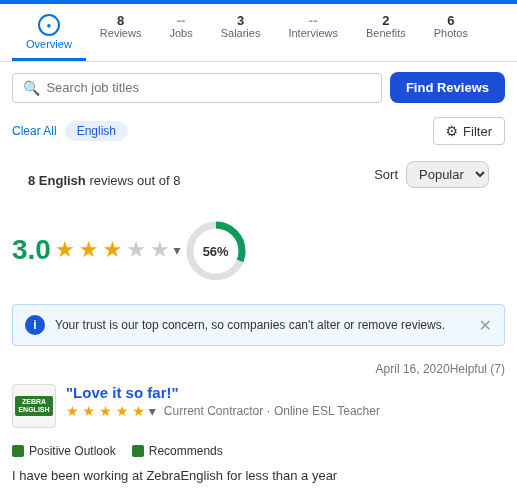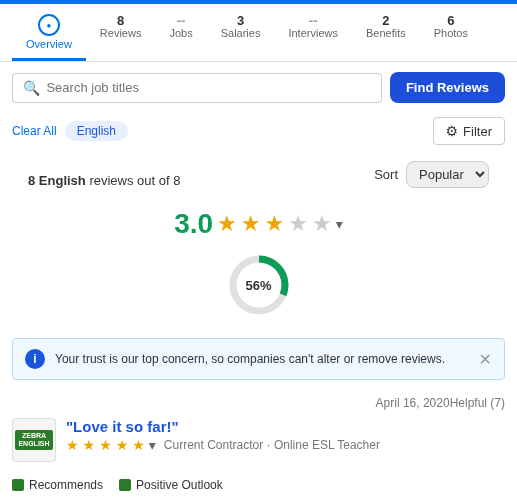--- a/index.html
+++ b/index.html
@@ -35,21 +35,21 @@
     .filter-btn { margin-left: auto; display: flex; align-items: center; gap: 5px; border: 1px solid #ccc; border-radius: 4px; padding: 5px 12px; cursor: pointer; font-size: 13px; color: #333; background: #fff; }
 
     
     .results-row { display: flex; align-items: flex-end; padding: 8px 28px; }
     .results-text { font-size: 13px; color: #333; }
     .results-text strong { font-weight: 700; }
     .sort-section { margin-left: auto; display: flex; align-items: center; gap: 8px; font-size: 13px; color: #333; }
     .sort-select { border: 1px solid #ccc; border-radius: 8px; padding: 4px 8px; font-size: 13px; color: #333; cursor: pointer; }
 
     
-    .rating-section { display: flex; flex-direction: column; align-items: center; padding: 10px 12px 4px; }
+    .rating-section { display: flex; flex-direction: row; align-items: center; padding: 10px 12px 4px; }
     .rating-number { font-size: 28px; font-weight: 700; color: #0d9b58; }
     .stars-row { display: flex; align-items: center; gap: 4px; margin-top: 2px; }
     .star { font-size: 22px; }
     .star.filled { color: #f0a500; }
     .star.empty { color: #ccc; }
     .chevron-down { color: #666; font-size: 14px; cursor: pointer; }
 
     
     .donut-row { display: flex; align-items: flex-start; gap: 14px; padding: 10px 0 6px; }
     .donut-container { position: relative; width: 70px; height: 70px; }
@@ -199,21 +199,21 @@
         <span class="chevron-down">▾</span>
         <span class="review-meta">Current Contractor · Online ESL Teacher</span>
       </div>
     </div>
   </div>
 </div>
 
 <div class="badge-row">
   <div class="badge-item">
     <div class="badge-square"></div>
-    <span>Recommends</span>
+    <span>Positive Outlook</span>
   </div>
   <div class="badge-item">
     <div class="badge-square"></div>
-    <span>Positive Outlook</span>
+    <span>Recommends</span>
   </div>
 </div>
 
 <div class="review-text">I have been working at ZebraEnglish for less than a year</div>
 
 </body></html>

